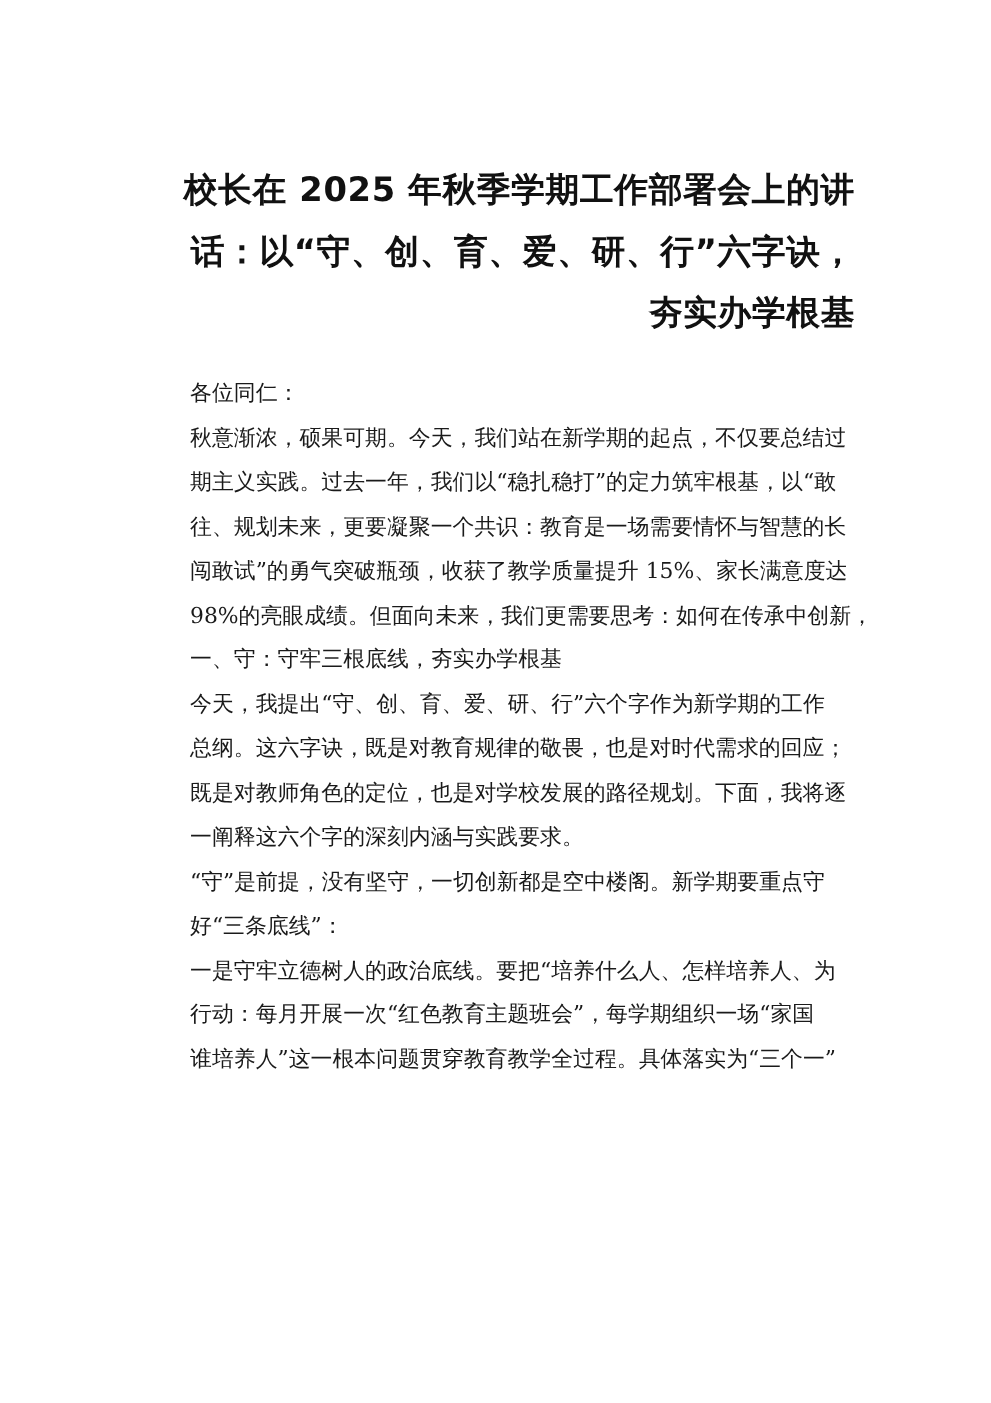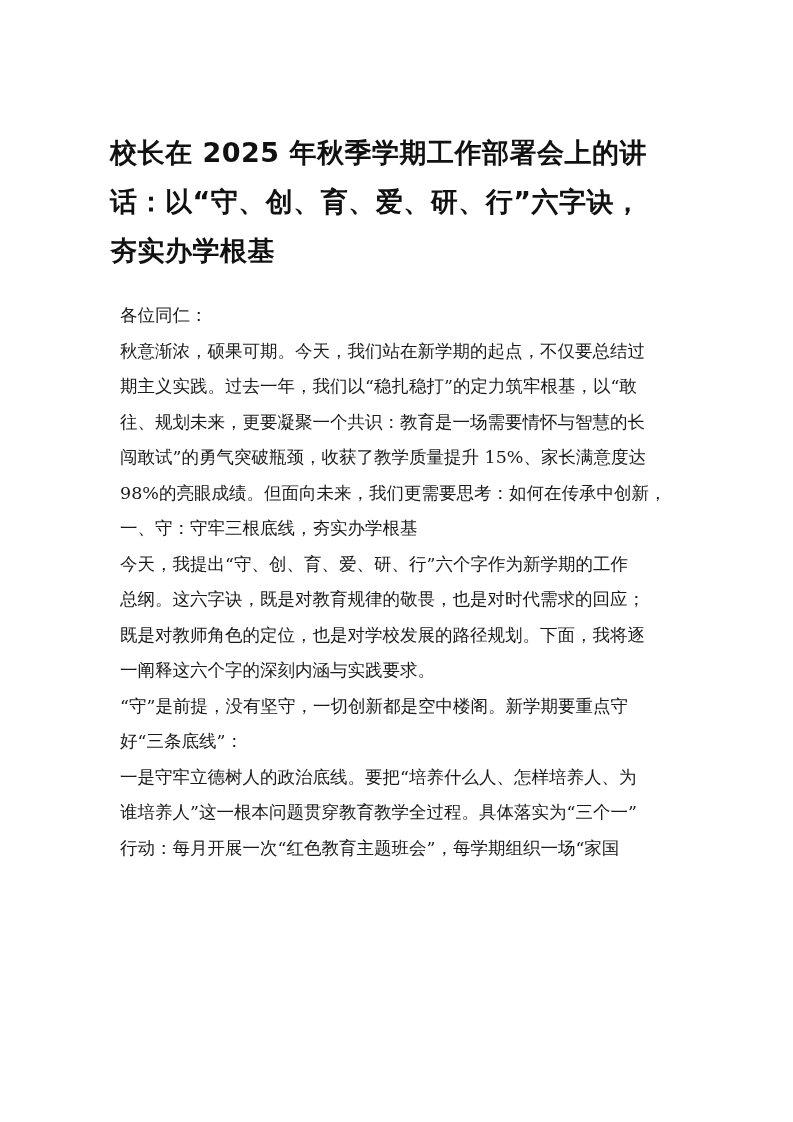--- a/index.html
+++ b/index.html
@@ -21,21 +21,21 @@
       top: 0;
       width: 793px;
       height: 1122px;
       background: #ffffff;
     }
     .title {
       position: absolute;
       left: 110px;
       top: 128px;
       width: 574px;
-      text-align: left;
+      text-align: right;
       font-family: "DejaVu Sans", "Liberation Sans", sans-serif;
       font-weight: bold;
       font-size: 27px;
       line-height: 49px;
       color: #111111;
       letter-spacing: 0.5px;
     }
     .title-line {
       display: block;
       white-space: nowrap;
@@ -46,20 +46,21 @@
       top: 298px;
       width: 560px;
       font-size: 17.5px;
       line-height: 35.5px;
       color: #1a1a1a;
     }
     .body-line {
       display: block;
       white-space: nowrap;
       height: 35.5px;
+      margin-left: 32px;
     }
   </style>
 </head>
 <body>
 
 <div class="page">
 
   <h1 class="title" style="margin:0;">
     <span class="title-line">校长在 2025 年秋季学期工作部署会上的讲</span>
     <span class="title-line">话：以“守、创、育、爱、研、行”六字诀，</span>
@@ -88,18 +89,18 @@
       <span class="body-line">一阐释这六个字的深刻内涵与实践要求。</span>
     </div>
 
     <div>
       <span class="body-line">“守”是前提，没有坚守，一切创新都是空中楼阁。新学期要重点守</span>
       <span class="body-line">好“三条底线”：</span>
     </div>
 
     <div>
       <span class="body-line">一是守牢立德树人的政治底线。要把“培养什么人、怎样培养人、为</span>
+      <span class="body-line">行动：每月开展一次“红色教育主题班会”，每学期组织一场“家国</span>
       <span class="body-line">谁培养人”这一根本问题贯穿教育教学全过程。具体落实为“三个一”</span>
-      <span class="body-line">行动：每月开展一次“红色教育主题班会”，每学期组织一场“家国</span>
     </div>
   </div>
 
 </div>
 
 </body></html>

